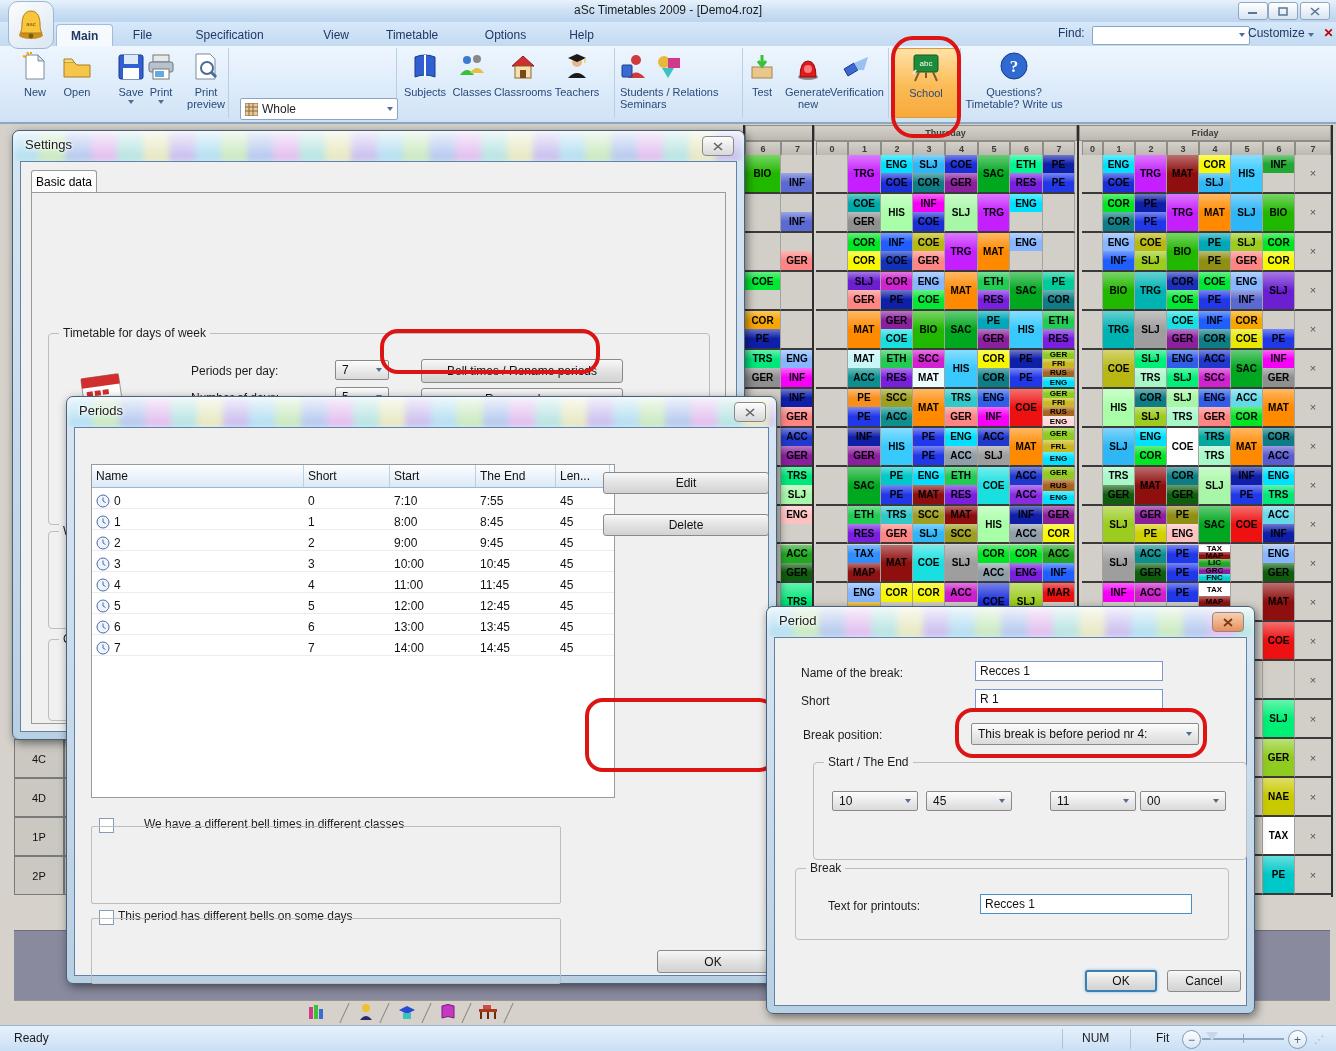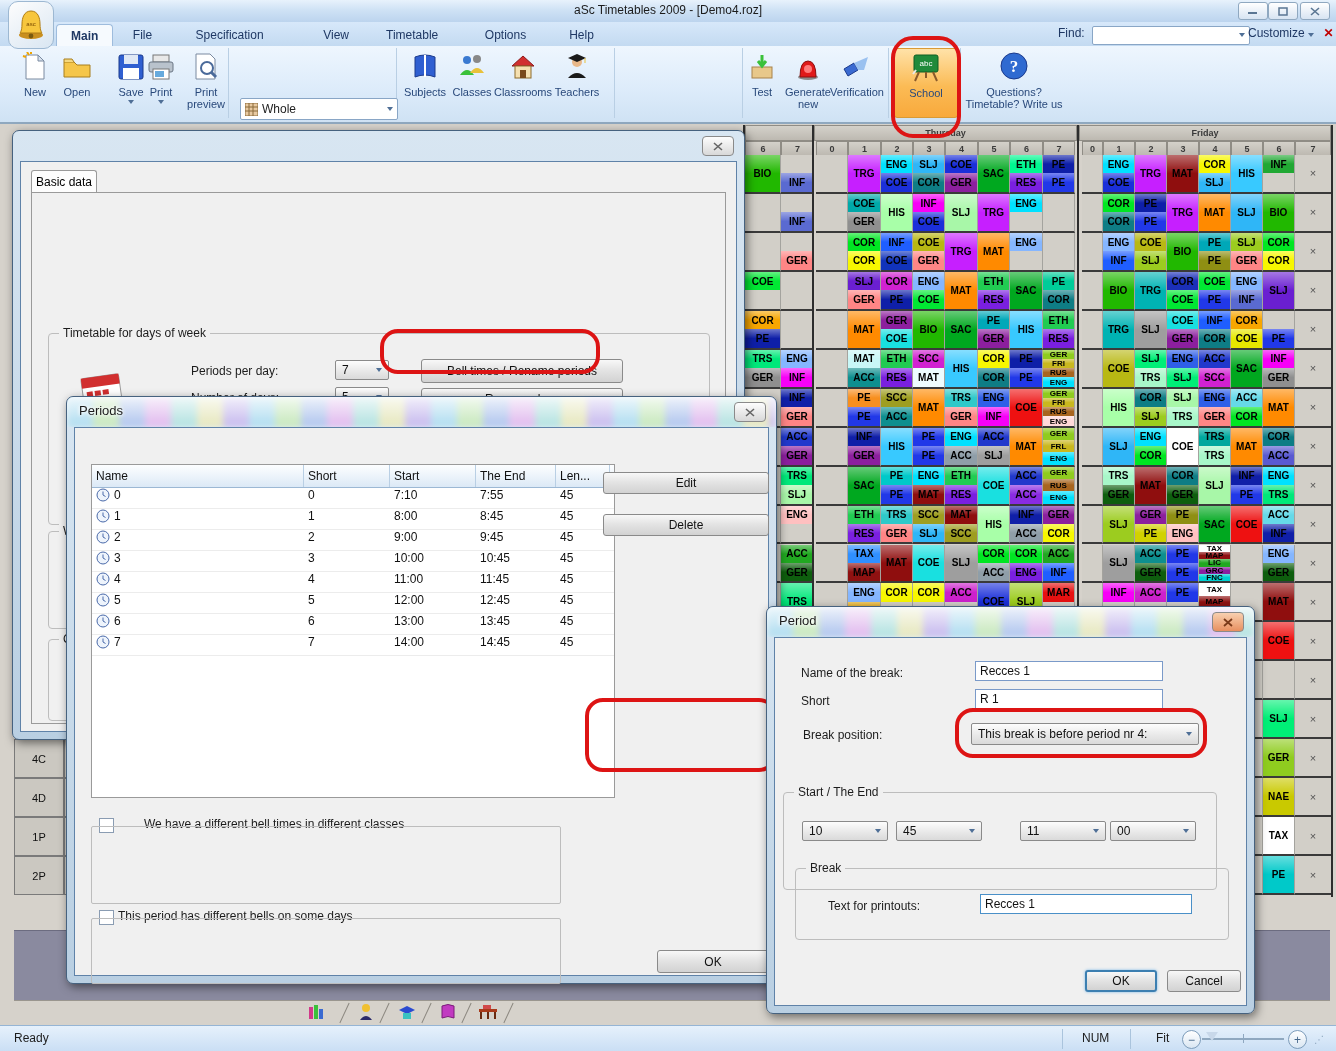--- a/index.html
+++ b/index.html
@@ -77,21 +77,21 @@
   .tinput:disabled{background:#f2f2f2;color:#9a9a9a;border-color:#b0b0b0;}
   .btn{position:absolute;background:linear-gradient(#f8f8f8,#e4e4e4 45%,#d2d2d2);
     border:1px solid #8a8a8a;border-radius:3px;font-size:12px;color:#111;
     display:flex;align-items:center;justify-content:center;text-align:center;box-sizing:border-box;}
   .btn.focus{border:2px solid #3c7fb1;box-shadow:0 0 3px #7ab8e8;}
   .combo{position:absolute;background:linear-gradient(#fdfdfd,#e9e9e9 55%,#dadada);
     border:1px solid #8a8a8a;border-radius:2px;font-size:12px;color:#111;
     display:flex;align-items:center;padding:0 6px;box-sizing:border-box;justify-content:space-between;}
   .checkbox{position:absolute;width:13px;height:13px;background:#fff;border:1px solid #8a9cb2;}
   .tabel{position:absolute;background:#fff;border:1px solid #9a9a9a;overflow:hidden;}
-  .prow{display:flex;height:20px;border-bottom:1px solid #ececec;align-items:flex-start;}
+  .prow{display:flex;height:20px;border-bottom:1px solid #ececec;align-items:flex-end;}
   .prow.head{height:22px;background:linear-gradient(#fdfeff,#dce9f6);border-bottom:1px solid #9cb8d4;
     font-size:12px;color:#1c1c1c;}
   .pcol{padding:0 4px;font-size:12px;color:#111;box-sizing:border-box;display:flex;align-items:center;gap:4px;}
   .pc0{width:212px;}.pc1{width:86px;}.pc2{width:86px;}.pc3{width:80px;}.pc4{width:54px;}
   .prow.head .pcol{border-right:1px solid #b9cfe4;height:100%;}
   
   #darkpane{left:14px;top:930px;width:1316px;height:70px;background:#8a8a9f;border-top:1px solid #6c6c80;}
   #tabstrip{left:14px;top:1000px;width:1316px;height:25px;background:#d6d2cb;border-top:1px solid #9a968f;}
   .diag{position:absolute;top:1px;width:1px;height:22px;background:#8c8880;transform:rotate(25deg);}
   #statusbar{left:0;top:1025px;width:1336px;height:26px;
@@ -259,20 +259,36 @@
           <svg width="26" height="30">
             <circle cx="13" cy="10" r="5" fill="#e8b88a"></circle>
             <path d="M4 26 q9 -10 18 0 z" fill="#1a1a1a"></path>
             <path d="M4 6 L13 2 L22 6 L13 10 z" fill="#1a1a1a"></path>
             <path d="M21 6 v5" stroke="#e8c13a"></path>
           </svg>
         </span>
       <span>Teachers</span>
       </div>
 
+    <div class="rbtn" style="left:620px;width:118px;align-items:flex-start;text-align:left;">
+      <span class="ric" style="align-self:flex-start;gap:10px;display:flex;">
+        <svg width="26" height="28">
+            <circle cx="16" cy="7" r="5" fill="#d13a3a"></circle>
+            <path d="M8 25 q8 -11 17 0 z" fill="#d13a3a"></path>
+            <rect x="2" y="12" width="10" height="12" rx="1" fill="#3a6ad1" stroke="#1b3a8c"></rect>
+          </svg>
+        <svg width="26" height="26">
+            <circle cx="8" cy="8" r="6" fill="#e8b83a"></circle>
+            <rect x="12" y="4" width="12" height="10" fill="#d13a8a"></rect>
+            <path d="M6 14 h12 l-6 10 z" fill="#3ac1c1"></path>
+          </svg>
+      </span>
+      <span>Students / Relations</span>
+        <span>Seminars</span>
+      </div>
 
     <div class="rbtn" style="left:746px;width:32px;">
       <span class="ric">
           <svg width="26" height="28">
             <rect x="3" y="14" width="20" height="11" fill="#e8c88a" stroke="#a8824a"></rect>
             <path d="M13 2 v9 M9 8 l4 5 4 -5" stroke="#3ac13a" stroke-width="3" fill="none"></path>
           </svg>
         </span>
       <span>Test</span>
       </div>
@@ -1199,20 +1215,25 @@
     <span class="sbtxt" style="left:1156px;">Fit</span>
     <span class="zoombtn" style="left:1182px;">−</span>
     <span class="abs" style="left:1202px;top:12px;width:82px;height:2px;background:#8fa8c0;"></span>
     <span class="abs" style="left:1206px;top:6px;width:0;height:0;border:6px solid transparent;border-top:9px solid #c8d8ea;"></span>
     <span class="abs" style="left:1243px;top:8px;width:1px;height:9px;background:#8fa8c0;"></span>
     <span class="zoombtn" style="left:1288px;">+</span>
     <span class="abs" style="left:1314px;top:8px;color:#8fa8c0;font-size:10px;letter-spacing:1px;">⋰</span>
   </div>
 
   <div class="dlg" style="left:12px;top:130px;width:731px;height:608px;">
+    <div class="dlg-title">
+        <div class="blurband"></div>
+        <div class="glassfade"></div>
+      <div class="dlg-title-text">Settings</div>
+      </div>
     <div class="dlg-close" style="right:10px;">
         <svg width="10" height="9">
           <path d="M1 1 L9 8 M9 1 L1 8" stroke="#666" stroke-width="1.6"></path>
         </svg>
       </div>
     <div class="dlg-body" style="top:30px;">
       <div class="abs" style="left:10px;top:8px;width:64px;height:22px;background:#fdfdfd;border:1px solid #9a9a9a;border-bottom:none;border-radius:3px 3px 0 0;font-size:12px;display:flex;align-items:center;justify-content:center;">Basic data</div>
       <div class="abs" style="left:10px;top:30px;right:10px;height:530px;border:1px solid #9a9a9a;background:#f0f0f0;">
         <div class="grp" style="left:16px;top:140px;width:660px;height:190px;">
           <span class="grp-label">Timetable for days of week</span>
@@ -1406,21 +1427,21 @@
     <div class="dlg-body" style="top:30px;">
       <span class="lbl" style="left:26px;top:28px;">Name of the break:</span>
       <input class="tinput" style="left: 200px; top: 23px; width: 188px; height: 20px;" value="Recces 1">
       <span class="lbl" style="left:26px;top:56px;">Short</span>
       <input class="tinput" style="left: 200px; top: 51px; width: 188px; height: 20px;" value="R 1">
       <span class="lbl" style="left:28px;top:90px;">Break position:</span>
       <div class="combo" style="left:196px;top:85px;width:228px;height:22px;">
           <span>This break is before period nr 4:</span>
           <span class="caret"></span>
         </div>
-      <div class="grp" style="left:8px;top:124px;width:432px;height:96px;margin-top:30px;">
+      <div class="grp" style="left:38px;top:124px;width:432px;height:96px;">
         <span class="grp-label">Start / The End</span>
         <div class="combo" style="left:18px;top:28px;width:86px;height:20px;">
             <span>10</span>
             <span class="caret"></span>
           </div>
         <div class="combo" style="left:112px;top:28px;width:86px;height:20px;">
             <span>45</span>
             <span class="caret"></span>
           </div>
         <div class="combo" style="left:236px;top:28px;width:86px;height:20px;">

